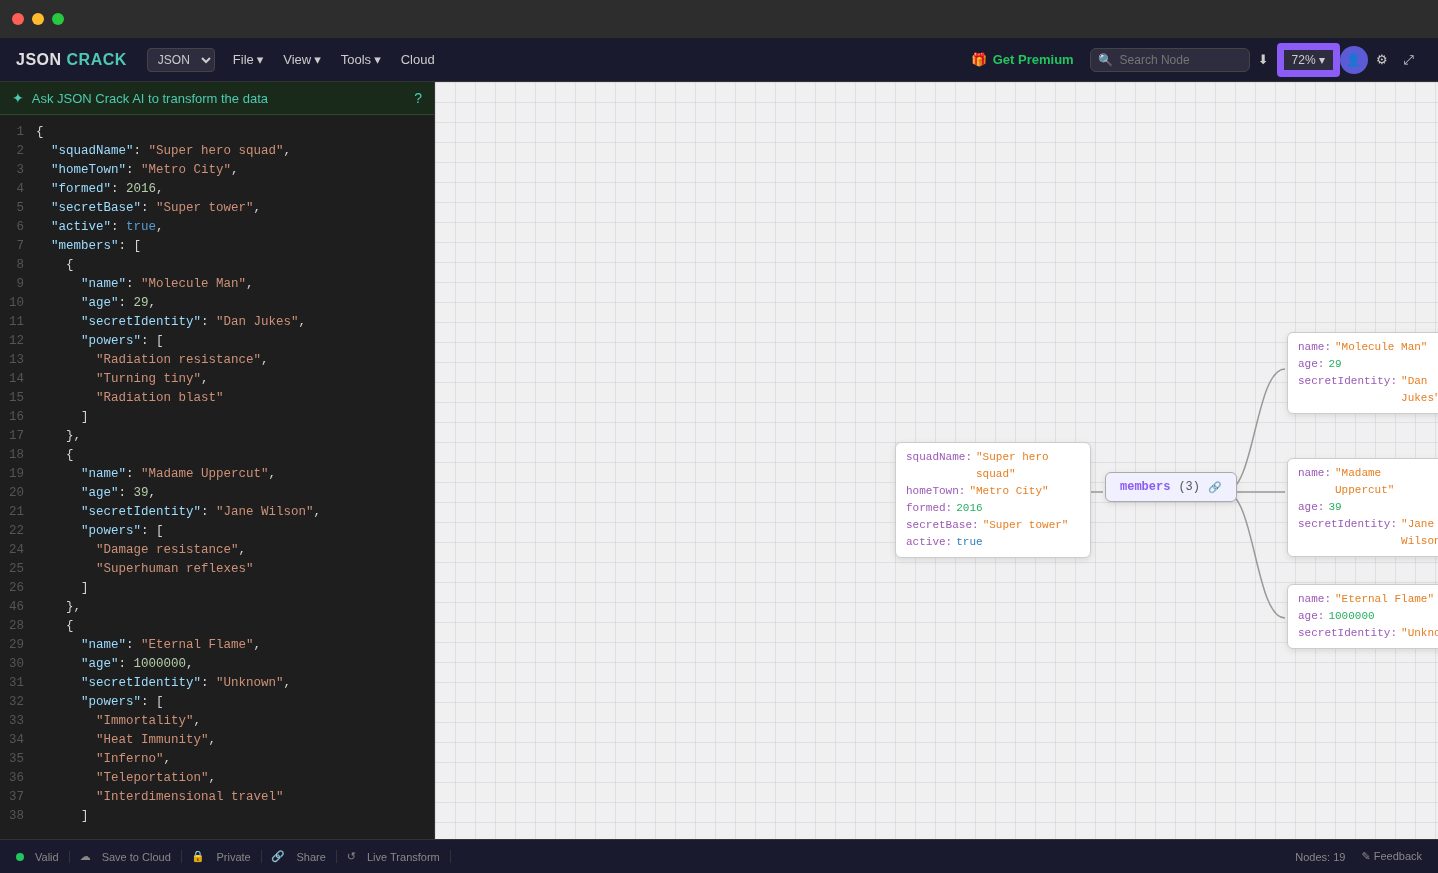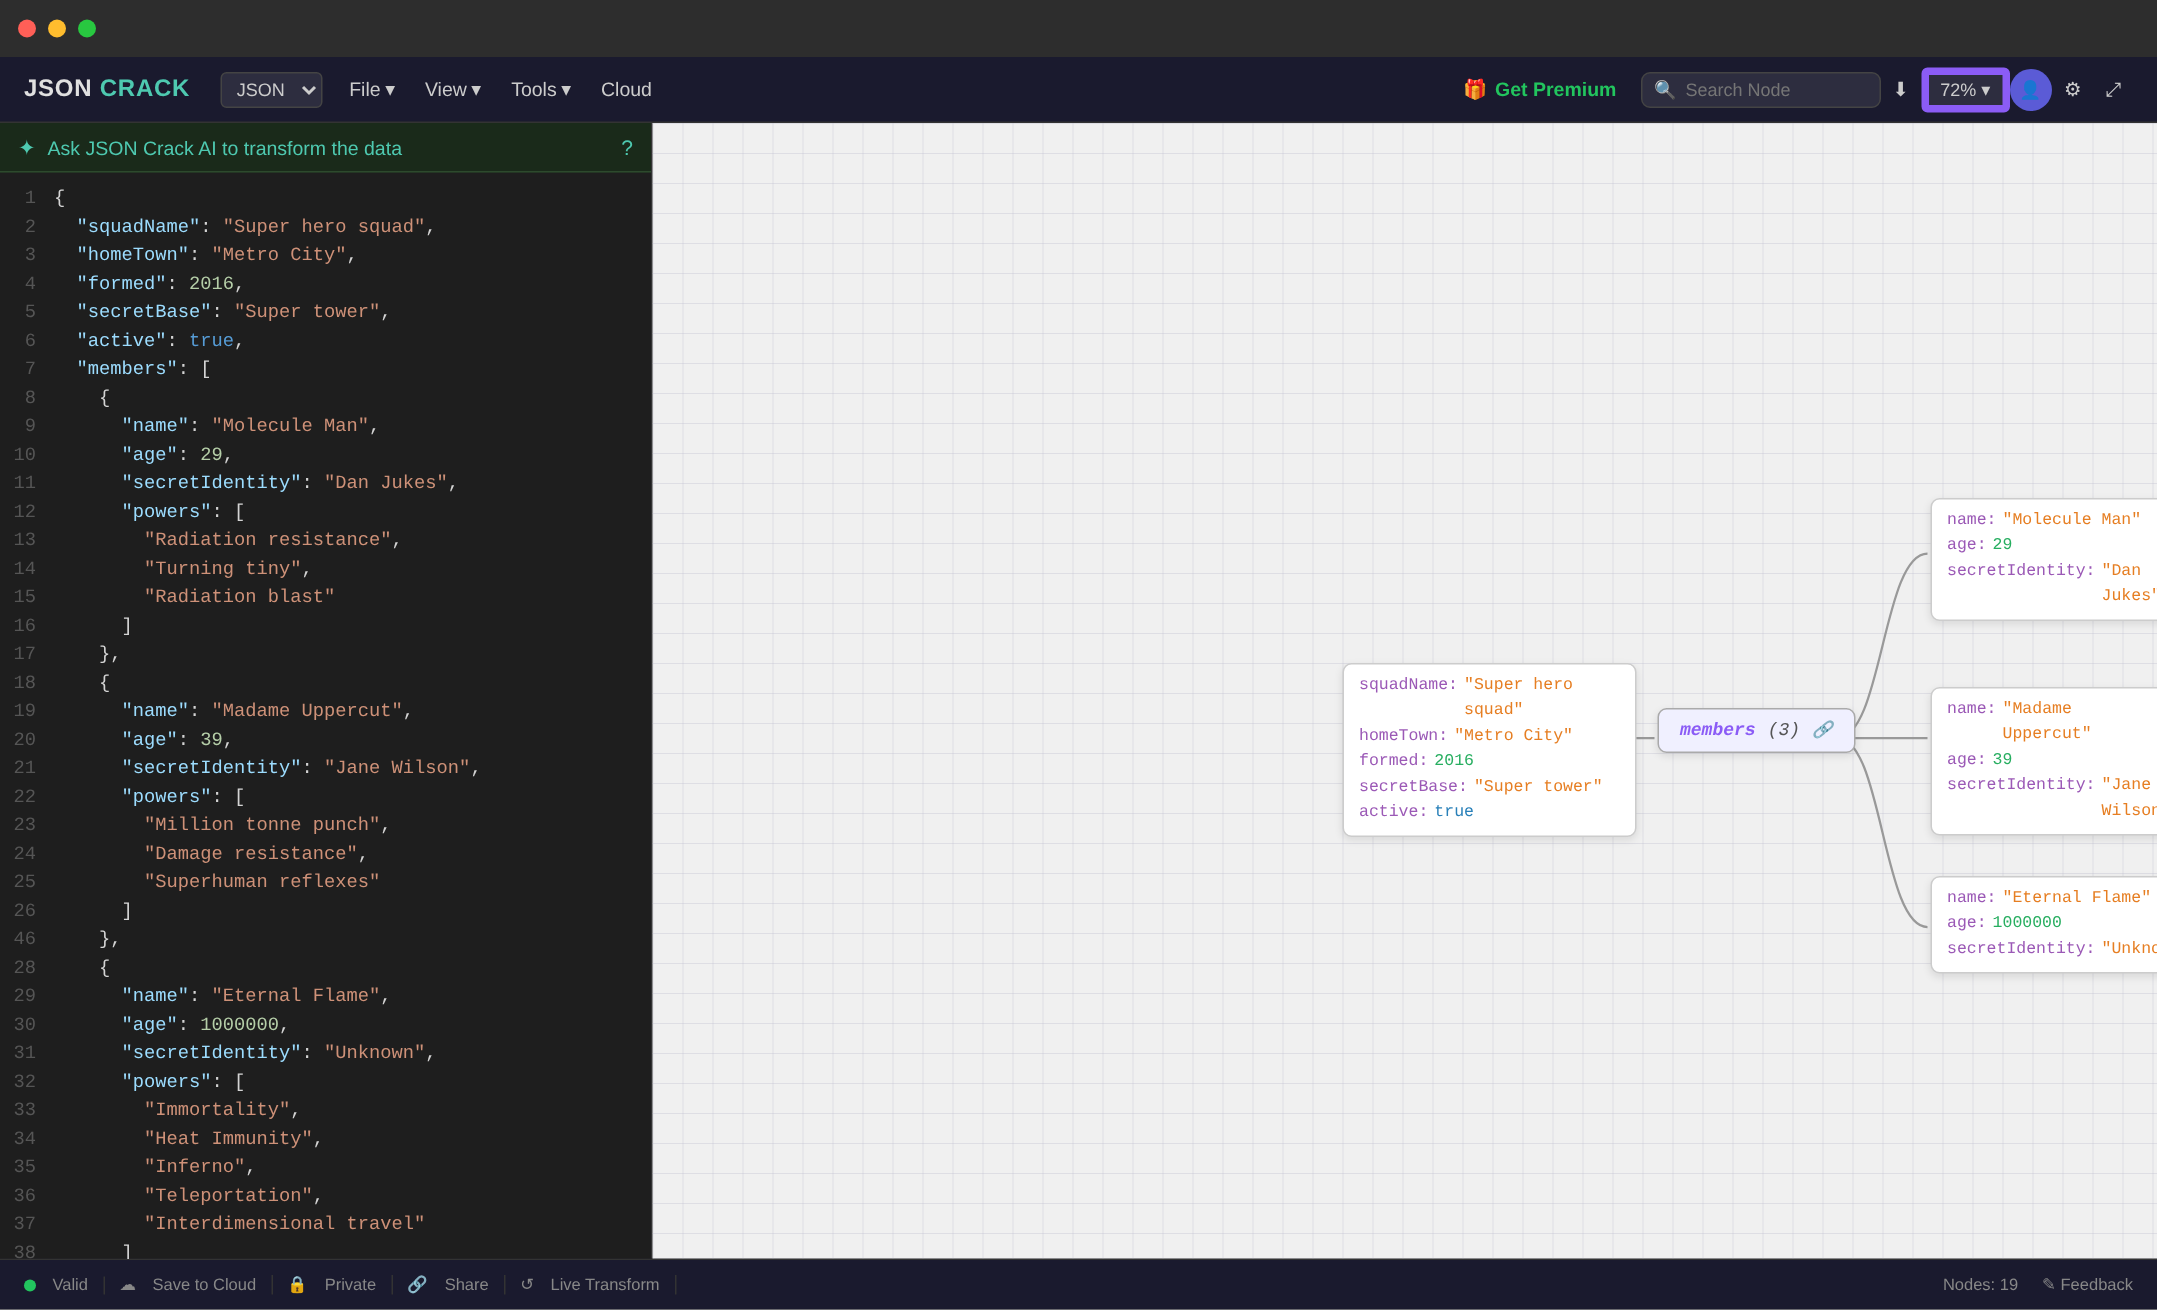--- a/index.html
+++ b/index.html
@@ -94,21 +94,21 @@
       color: #ccc;
       cursor: pointer;
       padding: 4px 8px;
       font-size: 13px;
       border-radius: 4px;
       display: flex;
       align-items: center;
     }
     .zoom-btn {
       background: #2d2d3f;
-      border: 5px solid #8b5cf6;
+      border: 7px solid #8b5cf6;
       color: #ccc;
       font-size: 12px;
       padding: 3px 8px;
       border-radius: 4px;
       cursor: pointer;
     }
     .avatar-btn {
       width: 28px; height: 28px;
       border-radius: 50%;
       background: #5b5bd6;
@@ -222,21 +222,20 @@
       background: #f0f0ff;
       border: 1.5px solid #aaa;
       border-radius: 6px;
       padding: 7px 14px;
       font-family: 'Courier New', Consolas, monospace;
       font-size: 12px;
       display: flex;
       align-items: center;
       gap: 8px;
       box-shadow: 0 2px 6px rgba(0,0,0,0.1);
-      font-style: italic;
     }
     .members-label { color: #8b5cf6; font-weight: 600; }
     .members-count { color: #555; }
     .link-icon { color: #999; font-size: 11px; cursor: pointer; }
 
     
     .person-node-1 { left: 852px; top: 248px; width: 160px; }
     .person-node-2 { left: 852px; top: 374px; width: 160px; }
     .person-node-3 { left: 852px; top: 500px; width: 165px; }
 
@@ -449,24 +448,20 @@
       <div class="code-line">
         <span class="line-num">21</span>
         <span class="line-content">      <span class="c-key">"secretIdentity"</span><span class="c-punct">: </span><span class="c-string">"Jane Wilson"</span><span class="c-punct">,</span></span>
       </div>
 
       <div class="code-line">
         <span class="line-num">22</span>
         <span class="line-content">      <span class="c-key">"powers"</span><span class="c-punct">: [</span></span>
       </div>
 
-      <div class="code-line">
-        <span class="line-num">23</span>
-        <span class="line-content">        <span class="c-string">"Million tonne punch"</span><span class="c-punct">,</span></span>
-      </div>
 
       <div class="code-line">
         <span class="line-num">24</span>
         <span class="line-content">        <span class="c-string">"Damage resistance"</span><span class="c-punct">,</span></span>
       </div>
 
       <div class="code-line">
         <span class="line-num">25</span>
         <span class="line-content">        <span class="c-string">"Superhuman reflexes"</span></span>
       </div>

